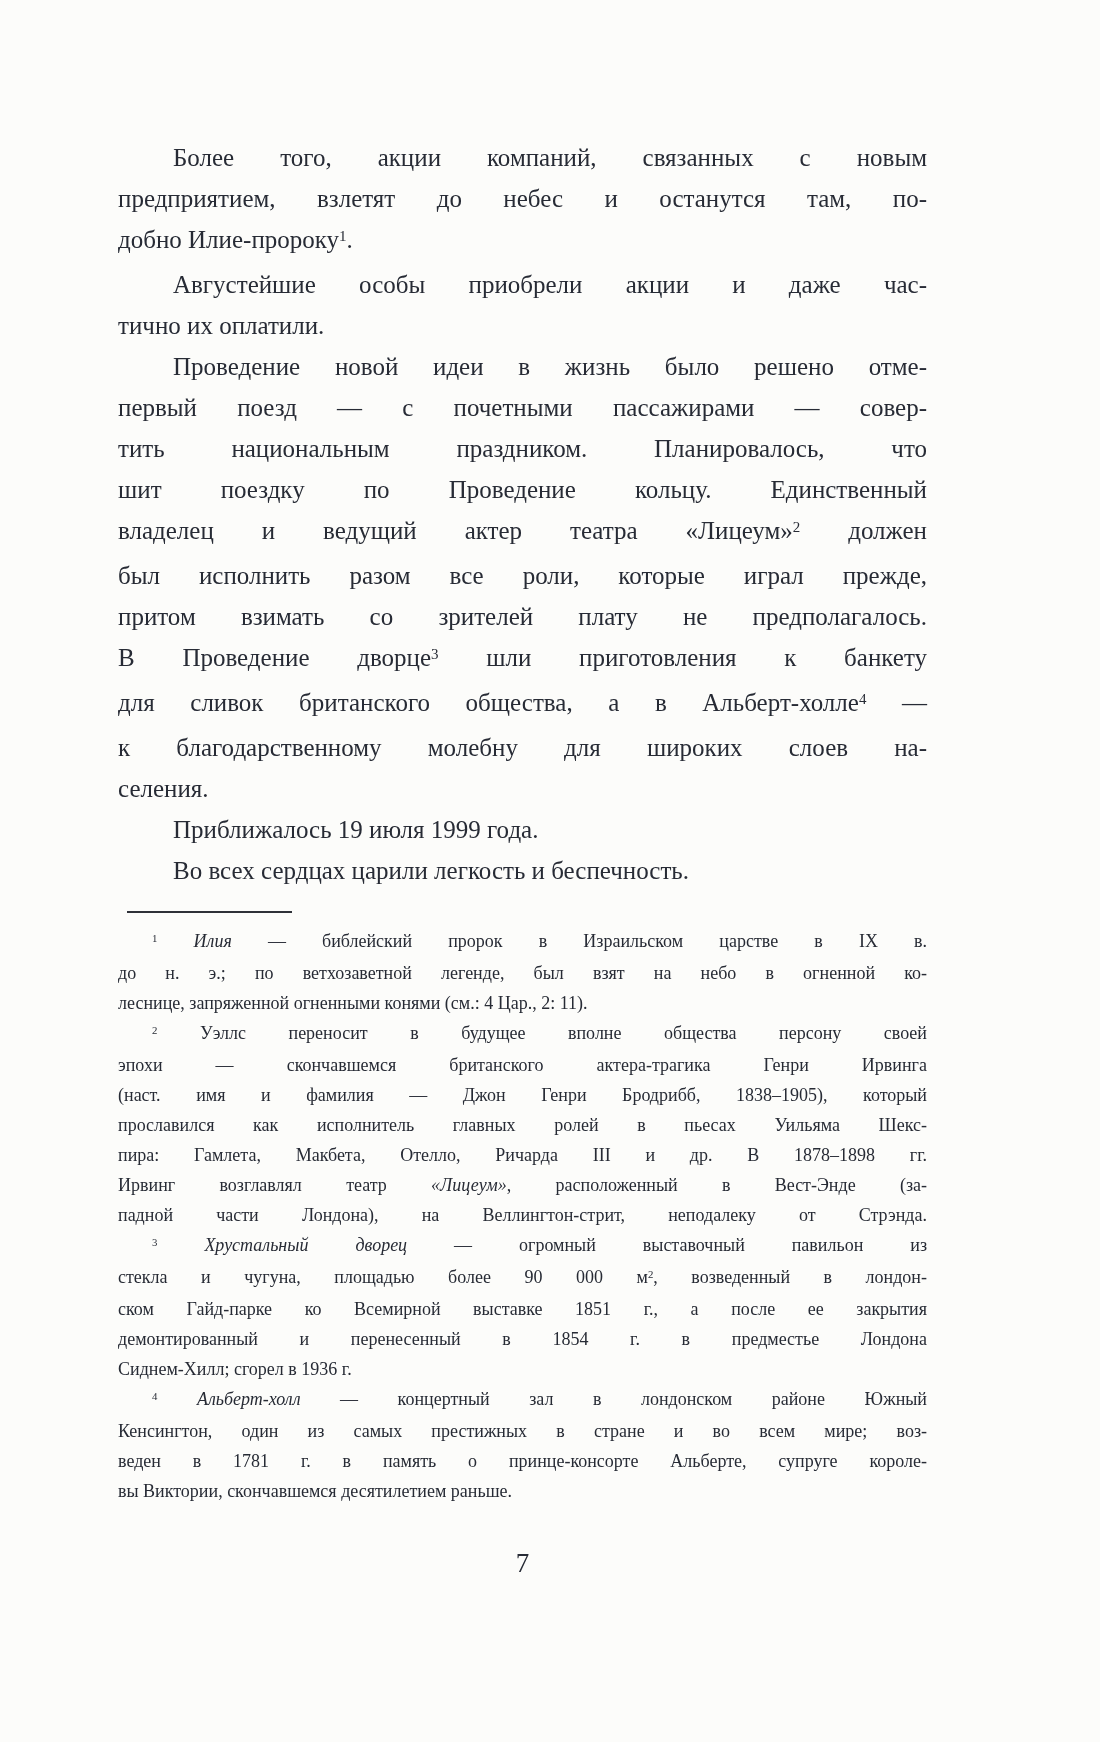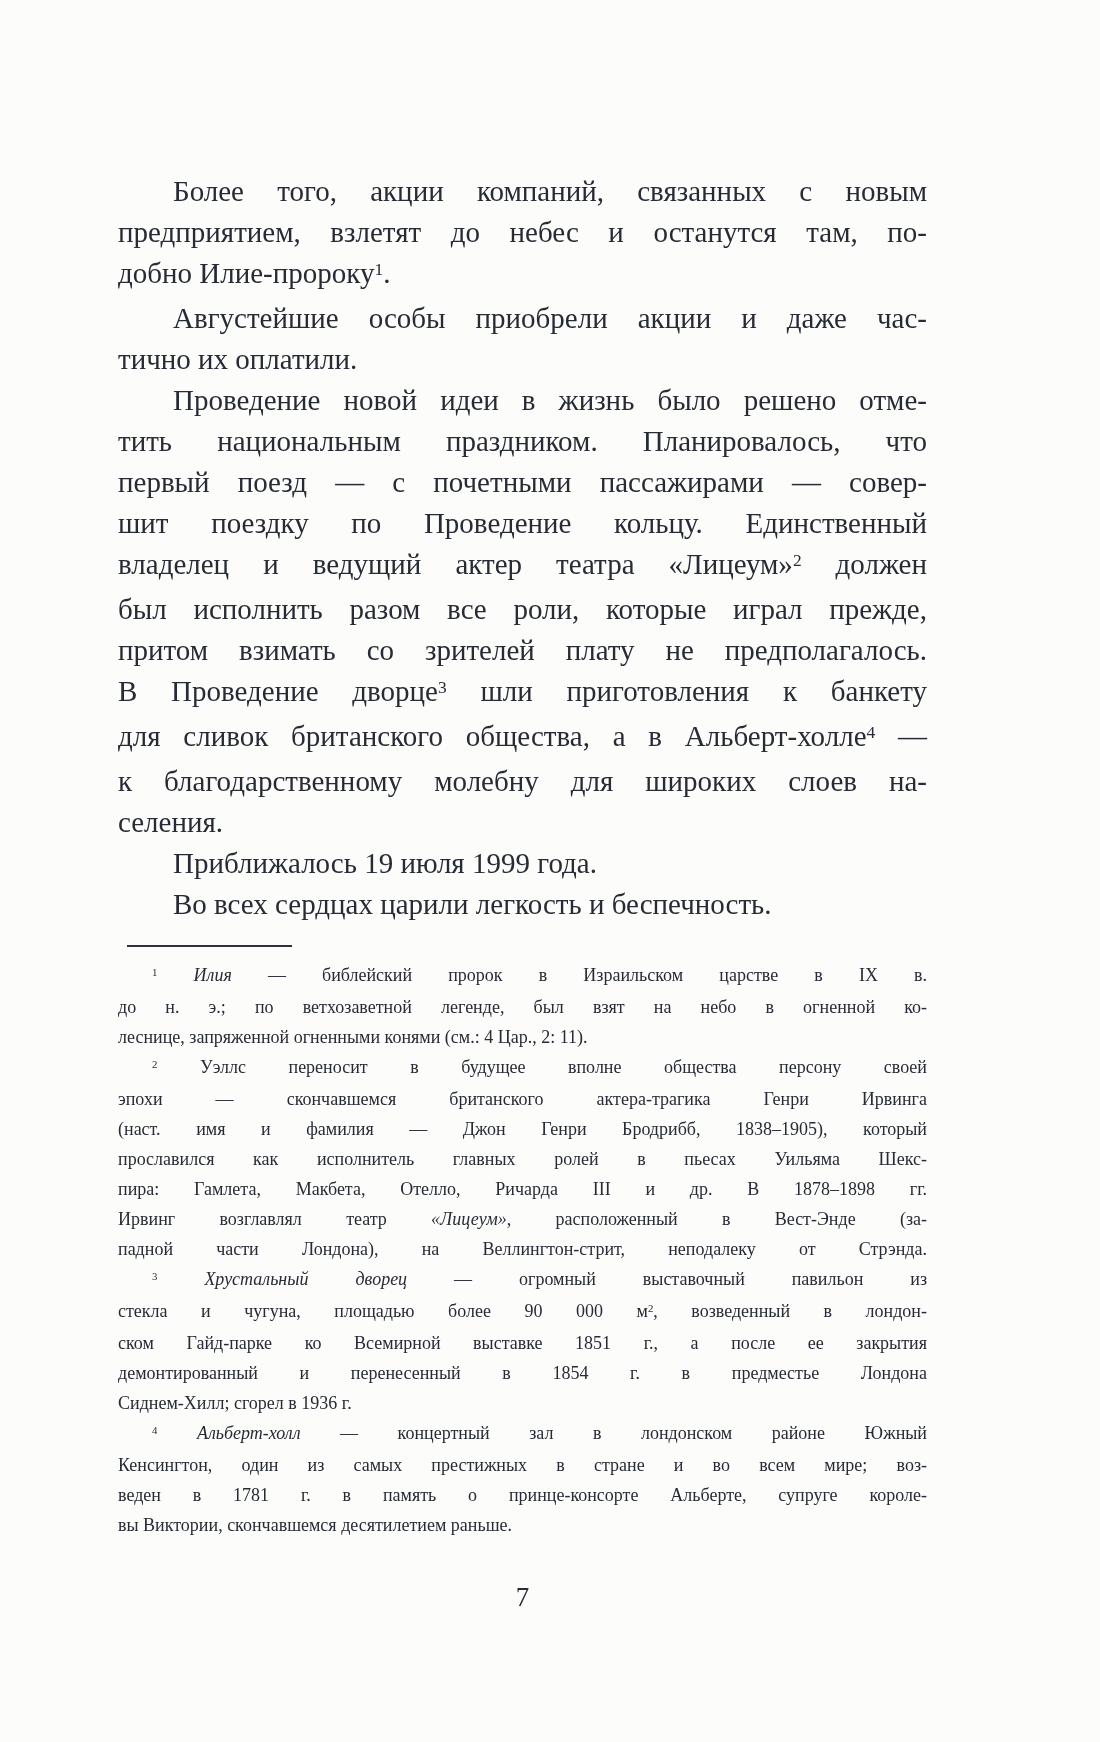--- a/index.html
+++ b/index.html
@@ -16,23 +16,22 @@
     overflow: hidden;
   }
   .page {
     box-sizing: border-box;
     width: 1100px;
     height: 1742px;
     padding: 137px 173px 0 118px;
     background: #fcfcfa;
   }
   .main-text {
-    font-size: 29px;
+    font-size: 25px;
     line-height: 41px;
-    margin-top: 34px;
   }
   .line {
     min-height: 1em;
   }
   .line.just {
     text-align: justify;
     text-align-last: justify;
     text-justify: inter-word;
   }
   .main-text .line.ind { text-indent: 55px; }
@@ -70,22 +69,22 @@
         <div class="line just ind"><span class="">Более того, акции компаний, связанных с новым</span></div>
         <div class="line just"><span class="">предприятием, взлетят до небес и останутся там, по-</span></div>
         <div class="line"><span class="">добно Илие-пророку</span><span class="sup">1</span><span class="">.</span></div>
       </div>
       <div>
         <div class="line just ind"><span class="">Августейшие особы приобрели акции и даже час-</span></div>
         <div class="line"><span class="">тично их оплатили.</span></div>
       </div>
       <div>
         <div class="line just ind"><span class="">Проведение новой идеи в жизнь было решено отме-</span></div>
+        <div class="line just"><span class="">первый поезд — с почетными пассажирами — совер-</span></div>
         <div class="line just"><span class="">тить национальным праздником. Планировалось, что</span></div>
-        <div class="line just"><span class="">первый поезд — с почетными пассажирами — совер-</span></div>
         <div class="line just"><span class="">шит поездку по Проведение кольцу. Единственный</span></div>
         <div class="line just"><span class="">владелец и ведущий актер театра «Лицеум»</span><span class="sup">2</span><span class=""> должен</span></div>
         <div class="line just"><span class="">был исполнить разом все роли, которые играл прежде,</span></div>
         <div class="line just"><span class="">притом взимать со зрителей плату не предполагалось.</span></div>
         <div class="line just"><span class="">В Проведение дворце</span><span class="sup">3</span><span class=""> шли приготовления к банкету</span></div>
         <div class="line just"><span class="">для сливок британского общества, а в Альберт-холле</span><span class="sup">4</span><span class=""> —</span></div>
         <div class="line just"><span class="">к благодарственному молебну для широких слоев на-</span></div>
         <div class="line"><span class="">селения.</span></div>
       </div>
       <div>

